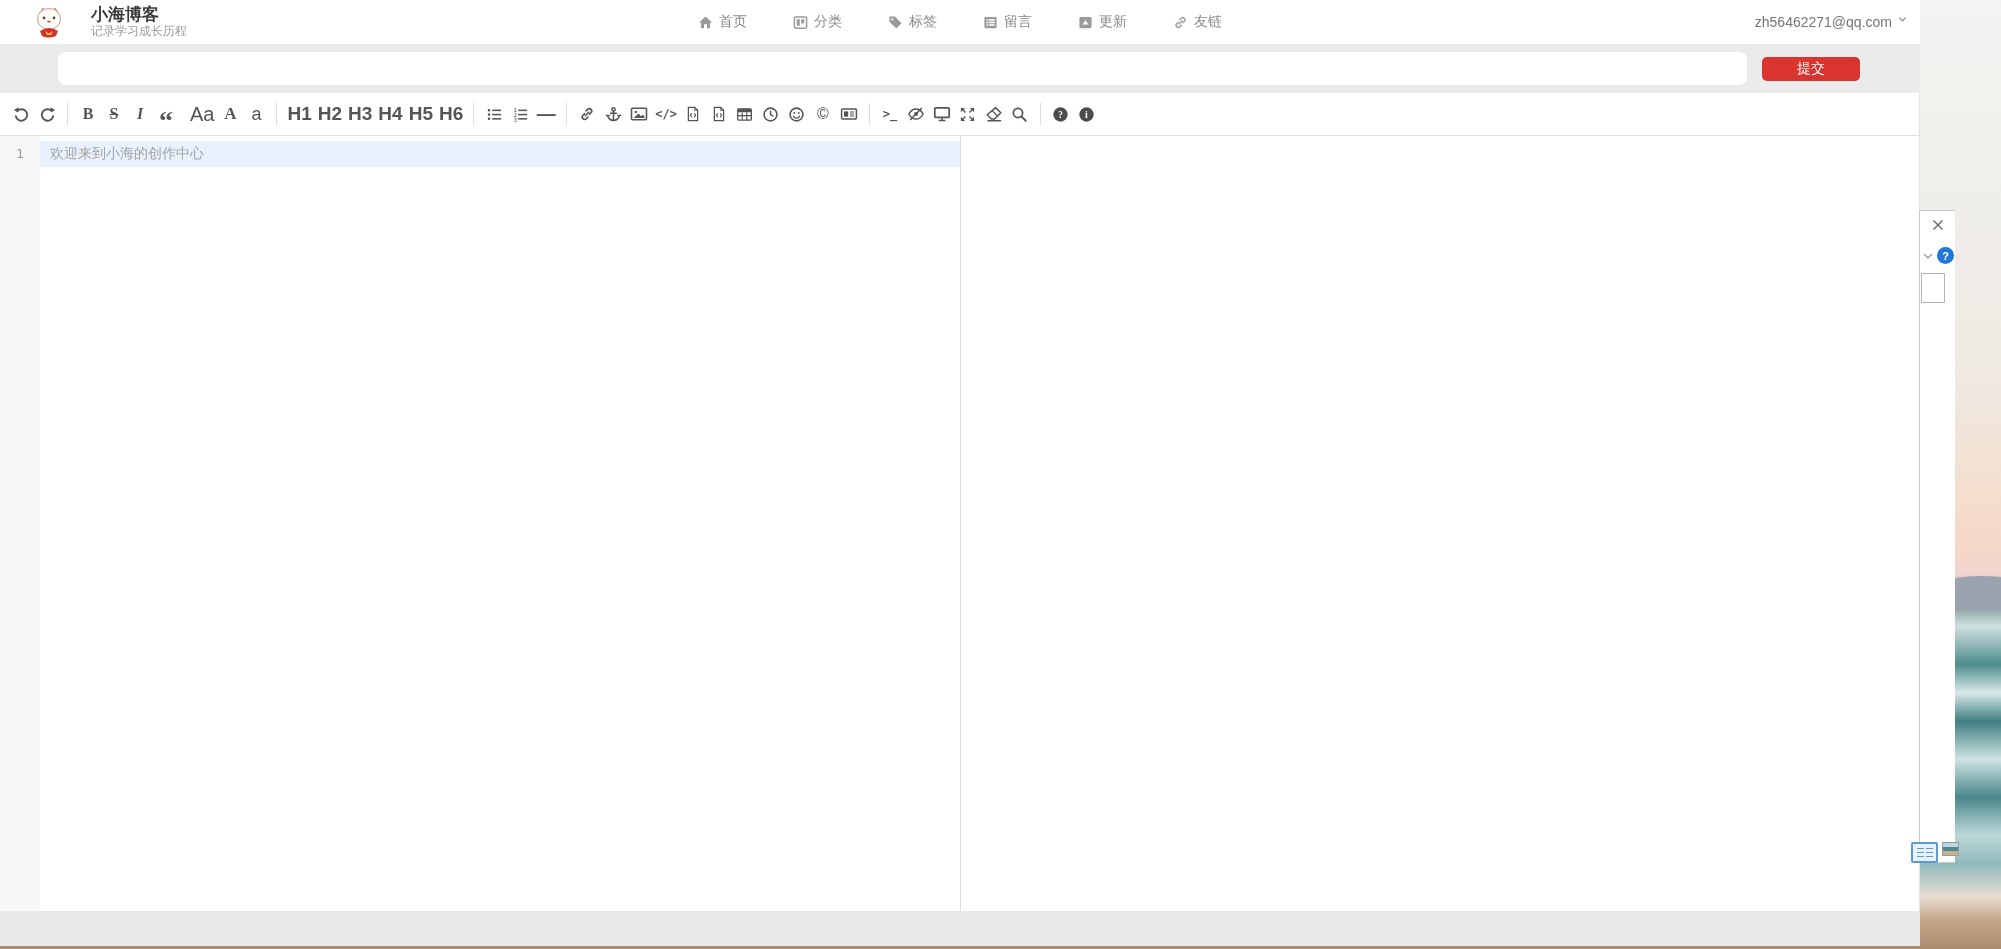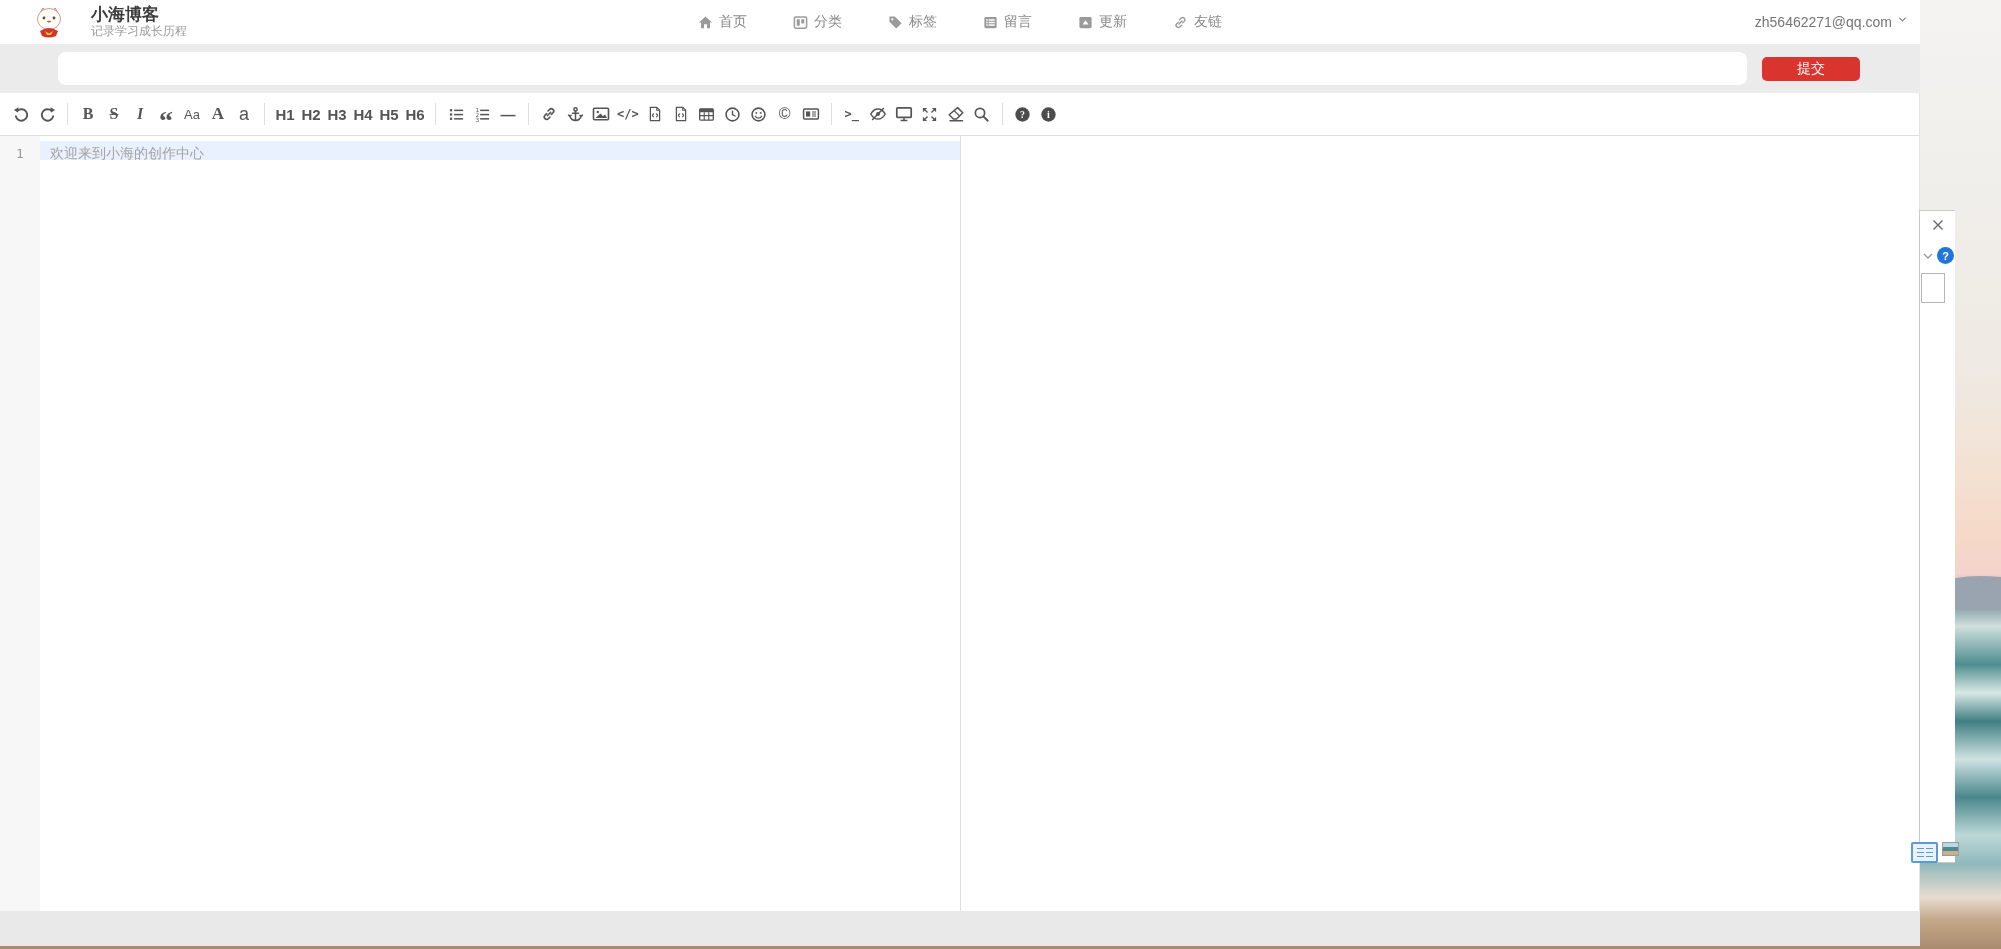--- a/index.html
+++ b/index.html
@@ -34,35 +34,35 @@
     background:#d9342e;color:#fff;font-size:14px;cursor:pointer;flex:none;
     font-family:"Liberation Sans",sans-serif;}
   
   .toolbar{height:42px;background:#fff;border-bottom:1px solid #ddd;border-right:1px solid #e3e3e3;
     display:flex;align-items:center;padding-left:8px;flex:none;}
   .tb{height:30px;min-width:26px;padding:0 3px;border:none;background:transparent;color:#555;
     display:flex;align-items:center;justify-content:center;cursor:pointer;
     font-family:"Liberation Sans",sans-serif;}
   .tb svg{display:block;}
   .tb-sep{width:1px;height:22px;background:#ddd;margin:0 7px;flex:none;}
-  .txt{font-size:15px;font-weight:bold;color:#555;}
+  .txt{font-size:19px;font-weight:bold;color:#555;}
   .serif{font-family:"Liberation Serif",serif;font-size:16px;}
   .strike{text-decoration:line-through;}
   .ital{font-style:italic;}
   .lower{font-weight:normal;font-size:18px;}
   .mono{font-family:"DejaVu Sans Mono",monospace;font-size:12px;}
   .quote-g{font-family:"Liberation Serif",serif;font-size:28px;line-height:10px;
     transform:translateY(7px);font-weight:bold;}
   
   .editor-body{flex:1;display:flex;border-right:1px solid #e3e3e3;min-height:0;}
   .gutter{width:40px;background:#f7f7f7;flex:none;}
   .ln{margin-top:5px;height:25px;line-height:25px;text-align:center;color:#999;
     font-family:"DejaVu Sans Mono",monospace;font-size:13px;}
   .code-pane{width:920px;flex:none;position:relative;cursor:text;}
-  .active-line{margin-top:5px;height:19px;line-height:25px;background:#e8f1fd;
+  .active-line{margin-top:5px;height:26px;line-height:25px;background:#e8f1fd;
     padding-left:10px;font-size:14px;color:#a3a3a3;}
   .vsep{width:1px;background:#ddd;flex:none;}
   .preview-pane{flex:1;background:#fff;}
   .footer{height:35px;background:#e9e9e9;flex:none;}
   
   .side-panel{position:absolute;left:1919px;top:210px;width:36px;height:653px;background:#fff;
     border:1px solid #c9c9c9;border-right:none;box-sizing:border-box;z-index:5;}
   .sp-close{margin:6px auto 0;width:16px;height:16px;display:flex;align-items:center;
     justify-content:center;cursor:pointer;}
   .sp-row{margin-top:14px;display:flex;align-items:center;justify-content:space-between;
@@ -187,21 +187,21 @@
             <path d="M5.9 1.2 L5.3 7.0 L0.9 4.2 Z" fill="#555"></path>
             </g>
           </svg>
       </button>
       <div class="tb-sep"></div>
 
       <button class="tb txt serif">B</button>
       <button class="tb txt serif strike">S</button>
       <button class="tb txt serif ital">I</button>
       <button class="tb quote-g">“</button>
-      <button class="tb txt" style="font-weight:normal;font-size:13px;">Aa</button>
+      <button class="tb txt" style="font-weight:normal;font-size:20px;margin-left:8px;">Aa</button>
       <button class="tb txt serif" style="font-size:17px;">A</button>
       <button class="tb txt lower">a</button>
       <div class="tb-sep"></div>
 
       <button class="tb txt">H1</button>
       <button class="tb txt">H2</button>
       <button class="tb txt">H3</button>
       <button class="tb txt">H4</button>
       <button class="tb txt">H5</button>
       <button class="tb txt">H6</button>

